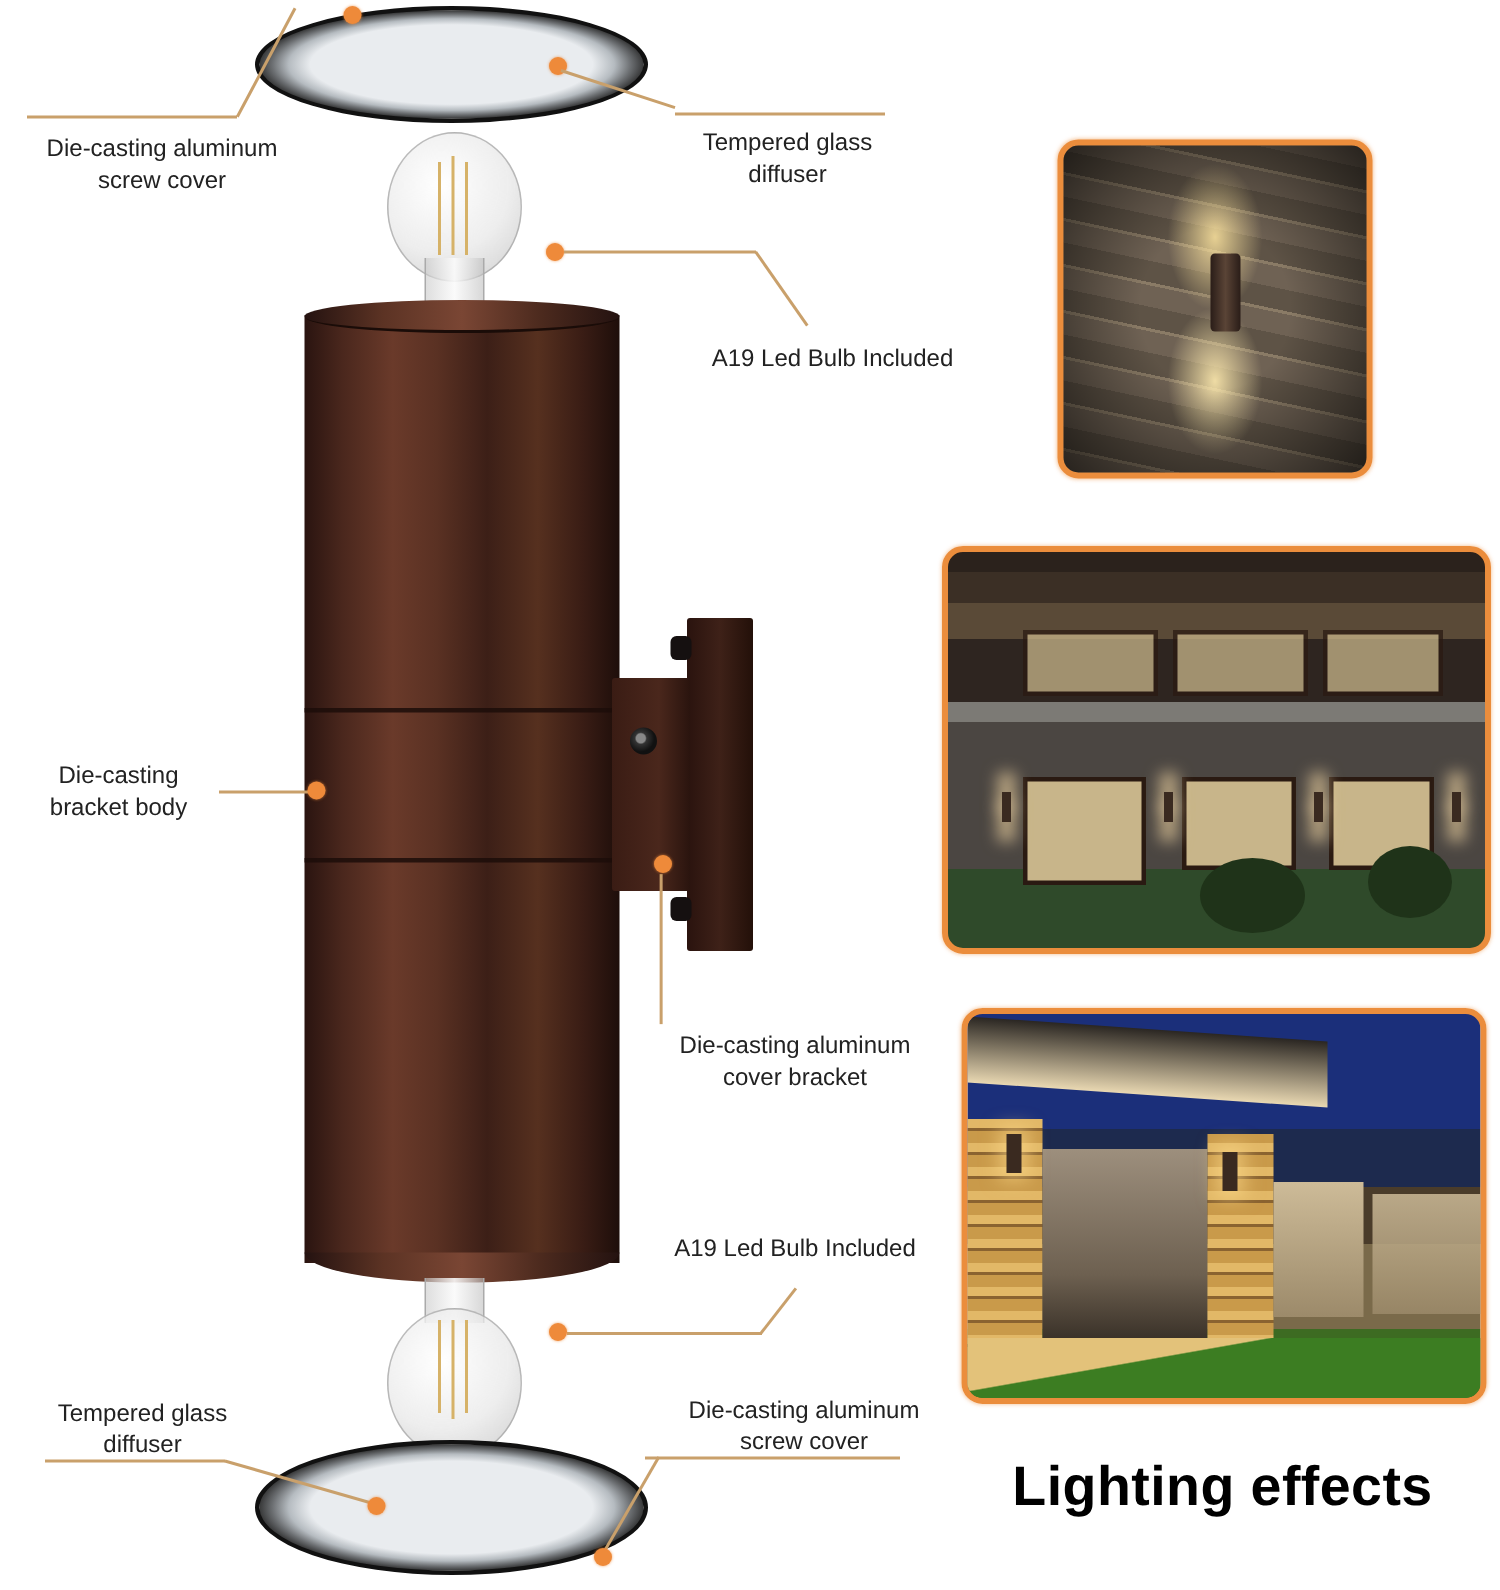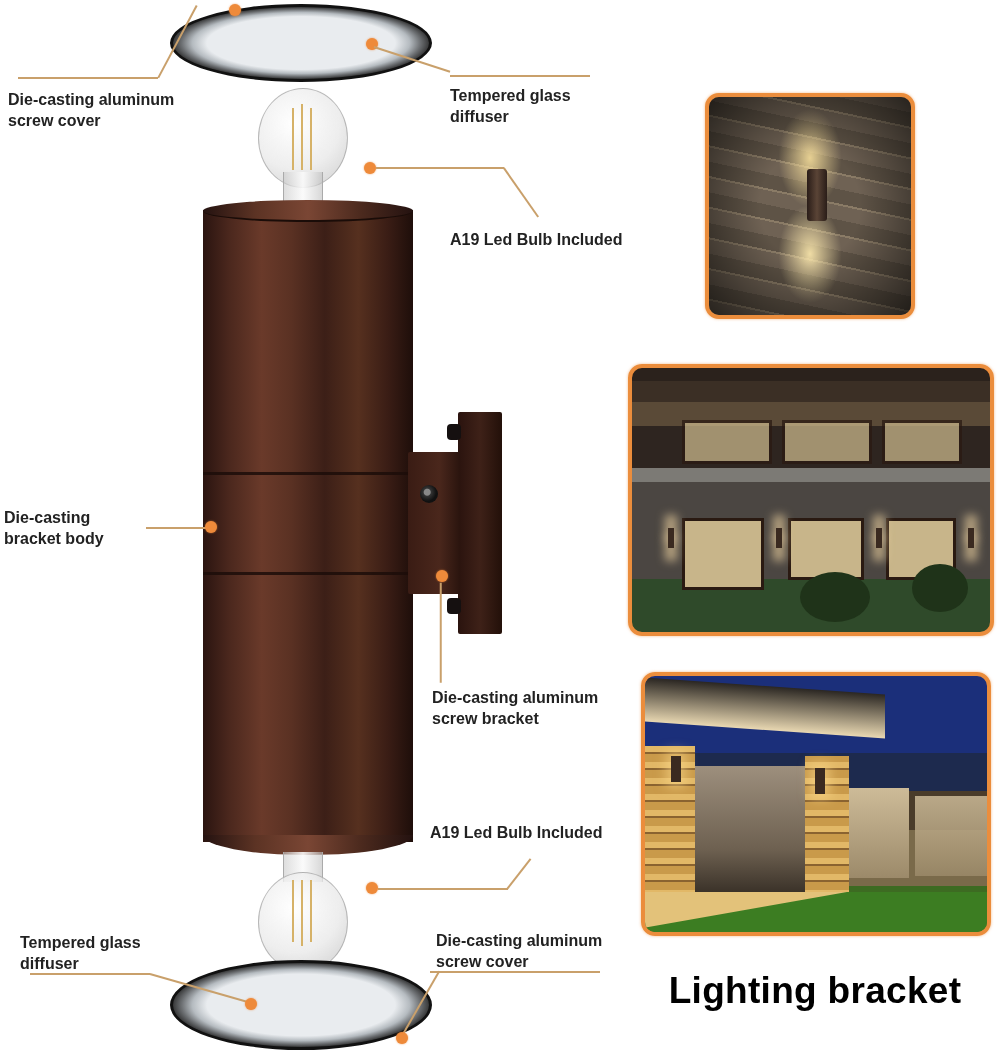--- a/index.html
+++ b/index.html
@@ -1,21 +1,21 @@
 <!DOCTYPE html>
 <html><head>
 <meta charset="utf-8">
 <style>
   * { box-sizing: border-box; margin: 0; padding: 0; }
   html, body { width: 1000px; height: 1060px; background: #ffffff; overflow: hidden; }
   body { position: relative; font-family: "Liberation Sans", "DejaVu Sans", sans-serif; color: #1a1a1a; }
 
   
   .label {
-    position: absolute; font-weight: bold;
+    position: absolute; text-align: center; font-weight: normal;
     font-size: 16px; line-height: 21px; color: #222;
   }
   .leader { position: absolute; background: #c9a06b; height: 1.5px; transform-origin: 0 50%; }
   .dot {
     position: absolute; width: 12px; height: 12px; border-radius: 50%;
     background: #ee8a3a; box-shadow: 0 0 2px rgba(238,138,58,0.8);
   }
 
   
   .cyl {
@@ -177,21 +177,21 @@
 <div class="dot" style="left:205px; top:521px;"></div>
 <div class="label" style="left:4px; top:507px; width:150px;">
   <div>Die-casting</div>
   <div>bracket body</div>
 </div>
 
 <div class="dot" style="left:436px; top:570px;"></div>
 <div class="leader" style="left:441px; top:582px; width:100px; transform:rotate(90deg);"></div>
 <div class="label" style="left:432px; top:687px; width:196px;">
   <div>Die-casting aluminum</div>
-  <div>screw bracket</div>
+  <div>cover bracket</div>
 </div>
 
 <div class="label" style="left:430px; top:822px; width:200px;">
   <div>A19 Led Bulb Included</div>
 </div>
 <div class="leader" style="left:507px; top:888px; width:38px; transform:rotate(-52deg);"></div>
 <div class="leader" style="left:378px; top:888px; width:130px;"></div>
 <div class="dot" style="left:366px; top:882px;"></div>
 
 <div class="label" style="left:20px; top:932px; width:150px;">
@@ -235,13 +235,13 @@
   <div class="stone" style="left:0; top:70px; width:50px; height:160px;"></div>
   <div class="opening" style="left:50px; top:90px; width:110px; height:140px;"></div>
   <div class="stone" style="left:160px; top:80px; width:44px; height:150px;"></div>
   <div class="sconce" style="left:26px; top:80px;"></div>
   <div class="sconce" style="left:170px; top:92px;"></div>
   <div class="wall2" style="left:204px; top:112px; width:60px; height:90px;"></div>
   <div class="wall2" style="left:270px; top:120px; width:72px; height:80px; opacity:.85;"></div>
   <div class="lawn"></div>
 </div>
 
-<div class="heading">Lighting bracket</div>
+<div class="heading">Lighting effects</div>
 
 </body></html>

